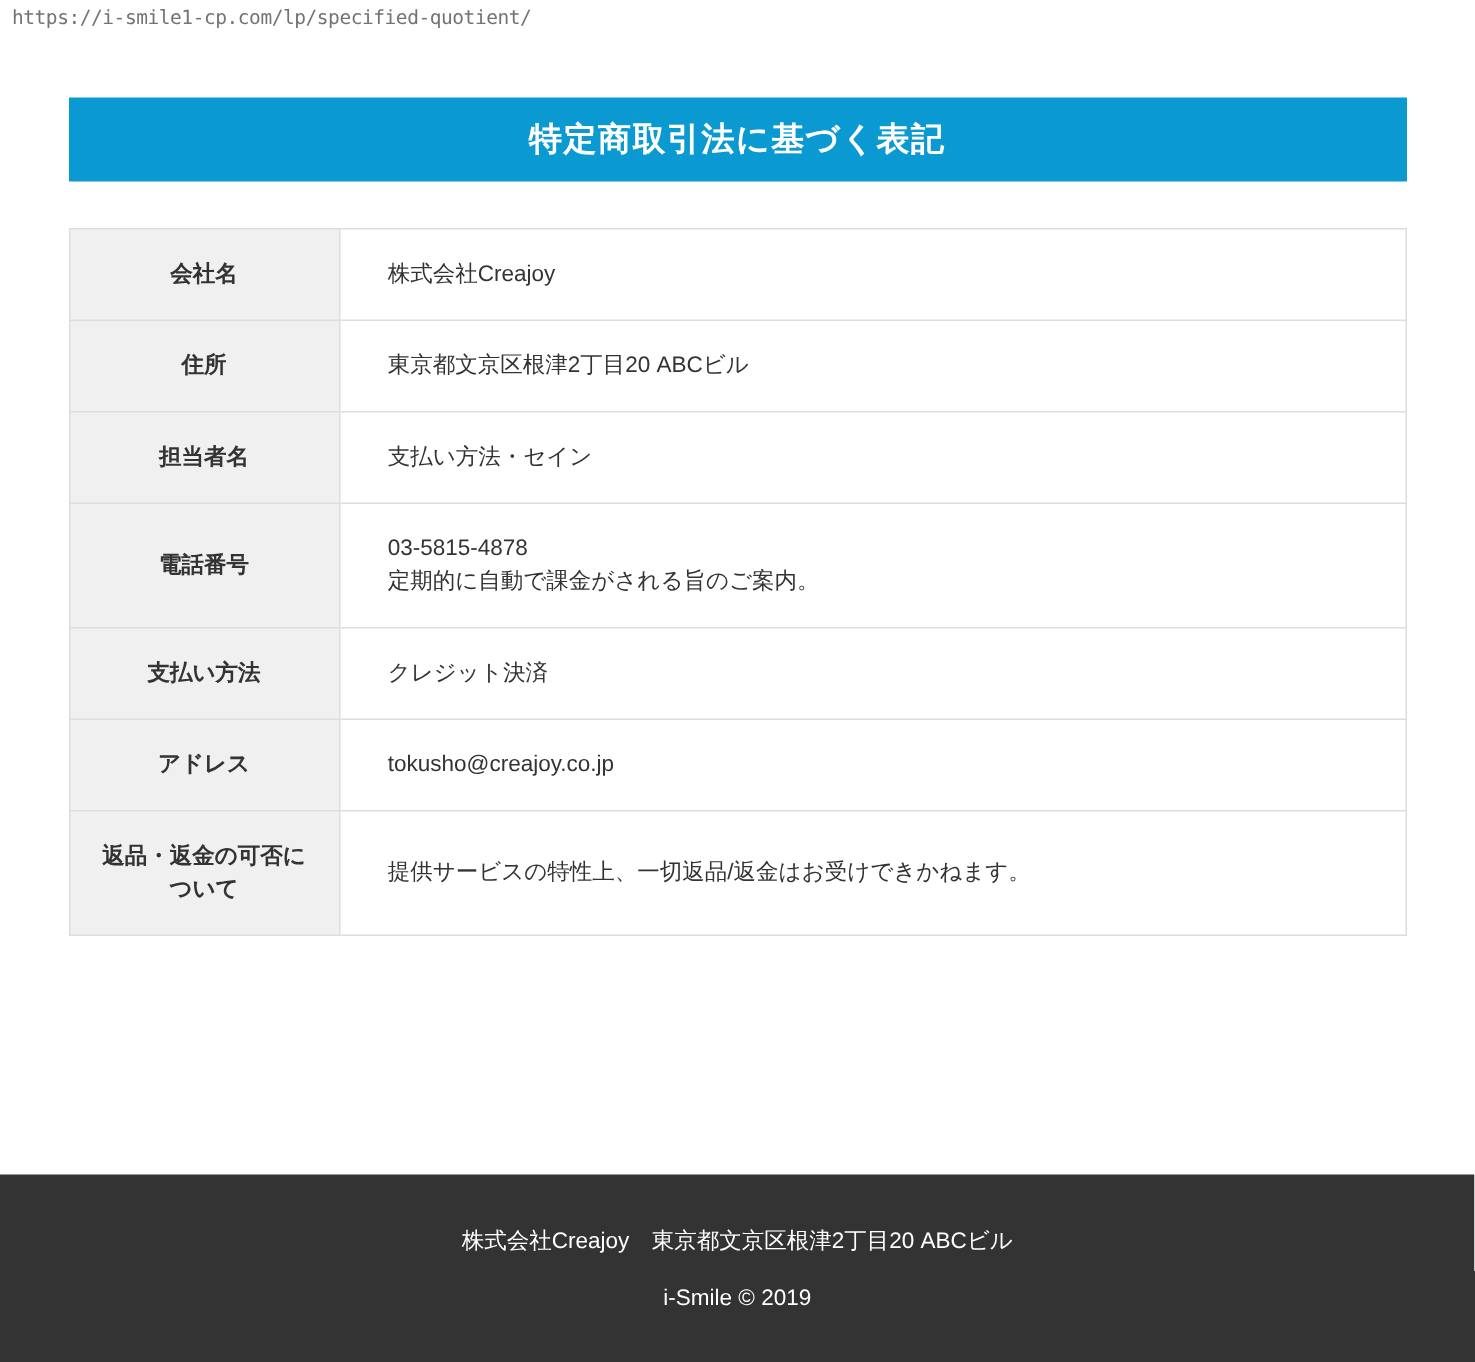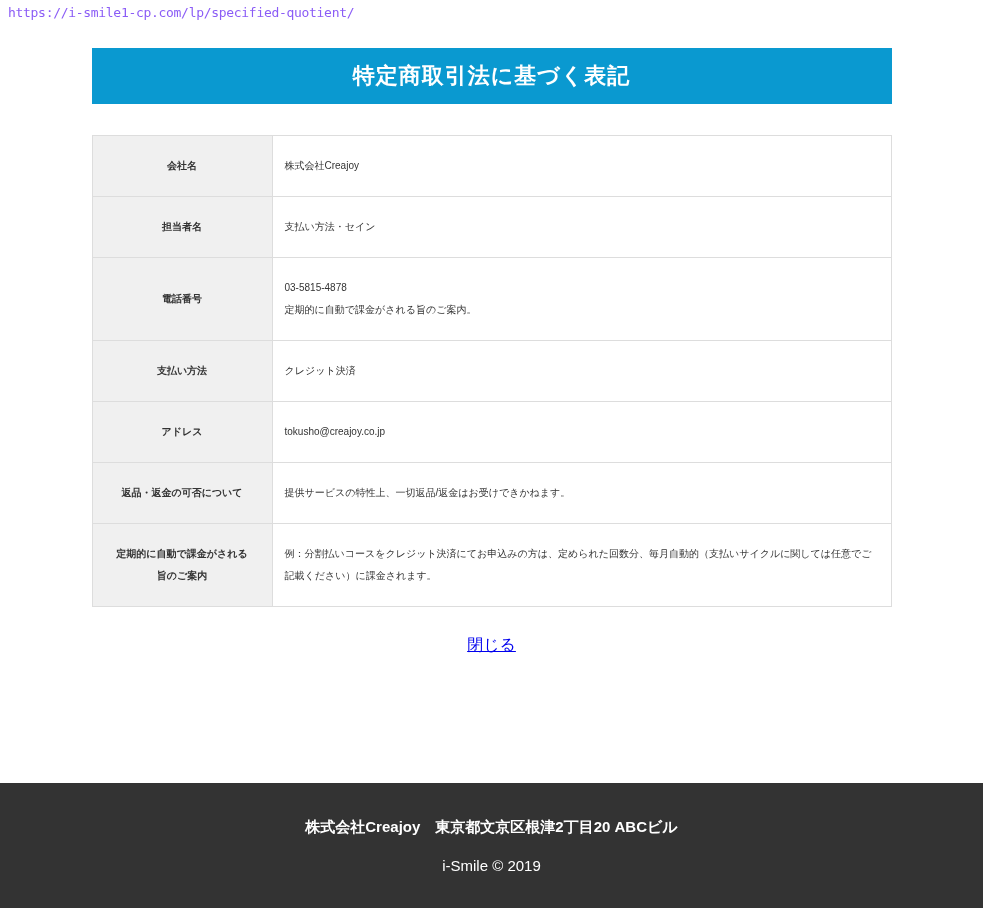--- a/index.html
+++ b/index.html
@@ -17,28 +17,28 @@
     min-height: 908px;
     background: #ffffff;
     font-family: "Liberation Sans", sans-serif;
     color: var(--text);
     display: flex;
     flex-direction: column;
   }
   .url-text {
     font-family: "DejaVu Sans Mono", monospace;
     font-size: 13px;
-    color: #8b5cf6;
+    color: #737373;
     padding: 5px 0 0 8px;
     height: 22px;
     letter-spacing: -0.3px;
   }
   .container {
-    width: 800px;
-    margin: 0 auto;
+    width: 892px;
+    margin: 17px auto;
   }
   .banner {
     margin-top: 26px;
     height: 56px;
     background: var(--accent);
     display: flex;
     align-items: center;
     justify-content: center;
   }
   .banner h1 {
@@ -49,37 +49,37 @@
     letter-spacing: 1px;
   }
   table.info-table {
     width: 100%;
     border-collapse: collapse;
     margin-top: 31px;
   }
   table.info-table th,
   table.info-table td {
     border: 1px solid var(--border);
-    font-size: 10px;
+    font-size: 15px;
     line-height: 22px;
     color: var(--text);
     vertical-align: middle;
   }
   table.info-table th {
     width: 180px;
     background: var(--label-bg);
     font-weight: bold;
     text-align: center;
     padding: 19px 20px;
   }
   table.info-table td {
     background: #ffffff;
     font-weight: normal;
     text-align: left;
-    padding: 19px 12px;
+    padding: 19px 32px;
   }
   .close-wrap {
     text-align: center;
     margin-top: 28px;
   }
   .close-link {
     color: var(--link);
     font-size: 16px;
     text-decoration: underline;
     cursor: pointer;
@@ -88,21 +88,21 @@
     margin-top: auto;
     width: 100%;
     height: 125px;
     background: var(--footer-bg);
     color: #ffffff;
     text-align: center;
     padding-top: 35px;
   }
   .footer-company {
     font-size: 15px;
-    font-weight: bold;
+    font-weight: normal;
     margin: 0 0 20px 0;
   }
   .footer-copyright {
     font-size: 15px;
     font-weight: normal;
     margin: 1px;
   }
 </style>
 </head>
 <body>
@@ -114,20 +114,26 @@
   <div class="banner">
     <h1>特定商取引法に基づく表記</h1>
   </div>
 
   <table class="info-table">
     <tbody>
         <tr>
           <th>会社名</th>
           <td>
             <div>株式会社Creajoy</div>
+          </td>
+        </tr>
+        <tr>
+          <th>住所</th>
+          <td>
+            <div>東京都文京区根津2丁目20 ABCビル</div>
           </td>
         </tr>
         <tr>
           <th>担当者名</th>
           <td>
             <div>支払い方法・セイン</div>
           </td>
         </tr>
         <tr>
           <th>電話番号</th>
@@ -147,31 +153,22 @@
           <td>
             <div>tokusho@creajoy.co.jp</div>
           </td>
         </tr>
         <tr>
           <th>返品・返金の可否について</th>
           <td>
             <div>提供サービスの特性上、一切返品/返金はお受けできかねます。</div>
           </td>
         </tr>
-        <tr>
-          <th>定期的に自動で課金がされる旨のご案内</th>
-          <td>
-            <div>例：分割払いコースをクレジット決済にてお申込みの方は、定められた回数分、毎月自動的（支払いサイクルに関しては任意でご記載ください）に課金されます。</div>
-          </td>
-        </tr>
       </tbody>
   </table>
 
-  <div class="close-wrap">
-    <a href="#" class="close-link">閉じる</a>
-  </div>
 
 </div>
 
 <footer>
   <p class="footer-company">株式会社Creajoy　東京都文京区根津2丁目20 ABCビル</p>
   <p class="footer-copyright">i-Smile © 2019</p>
 </footer>
 
 </body></html>

